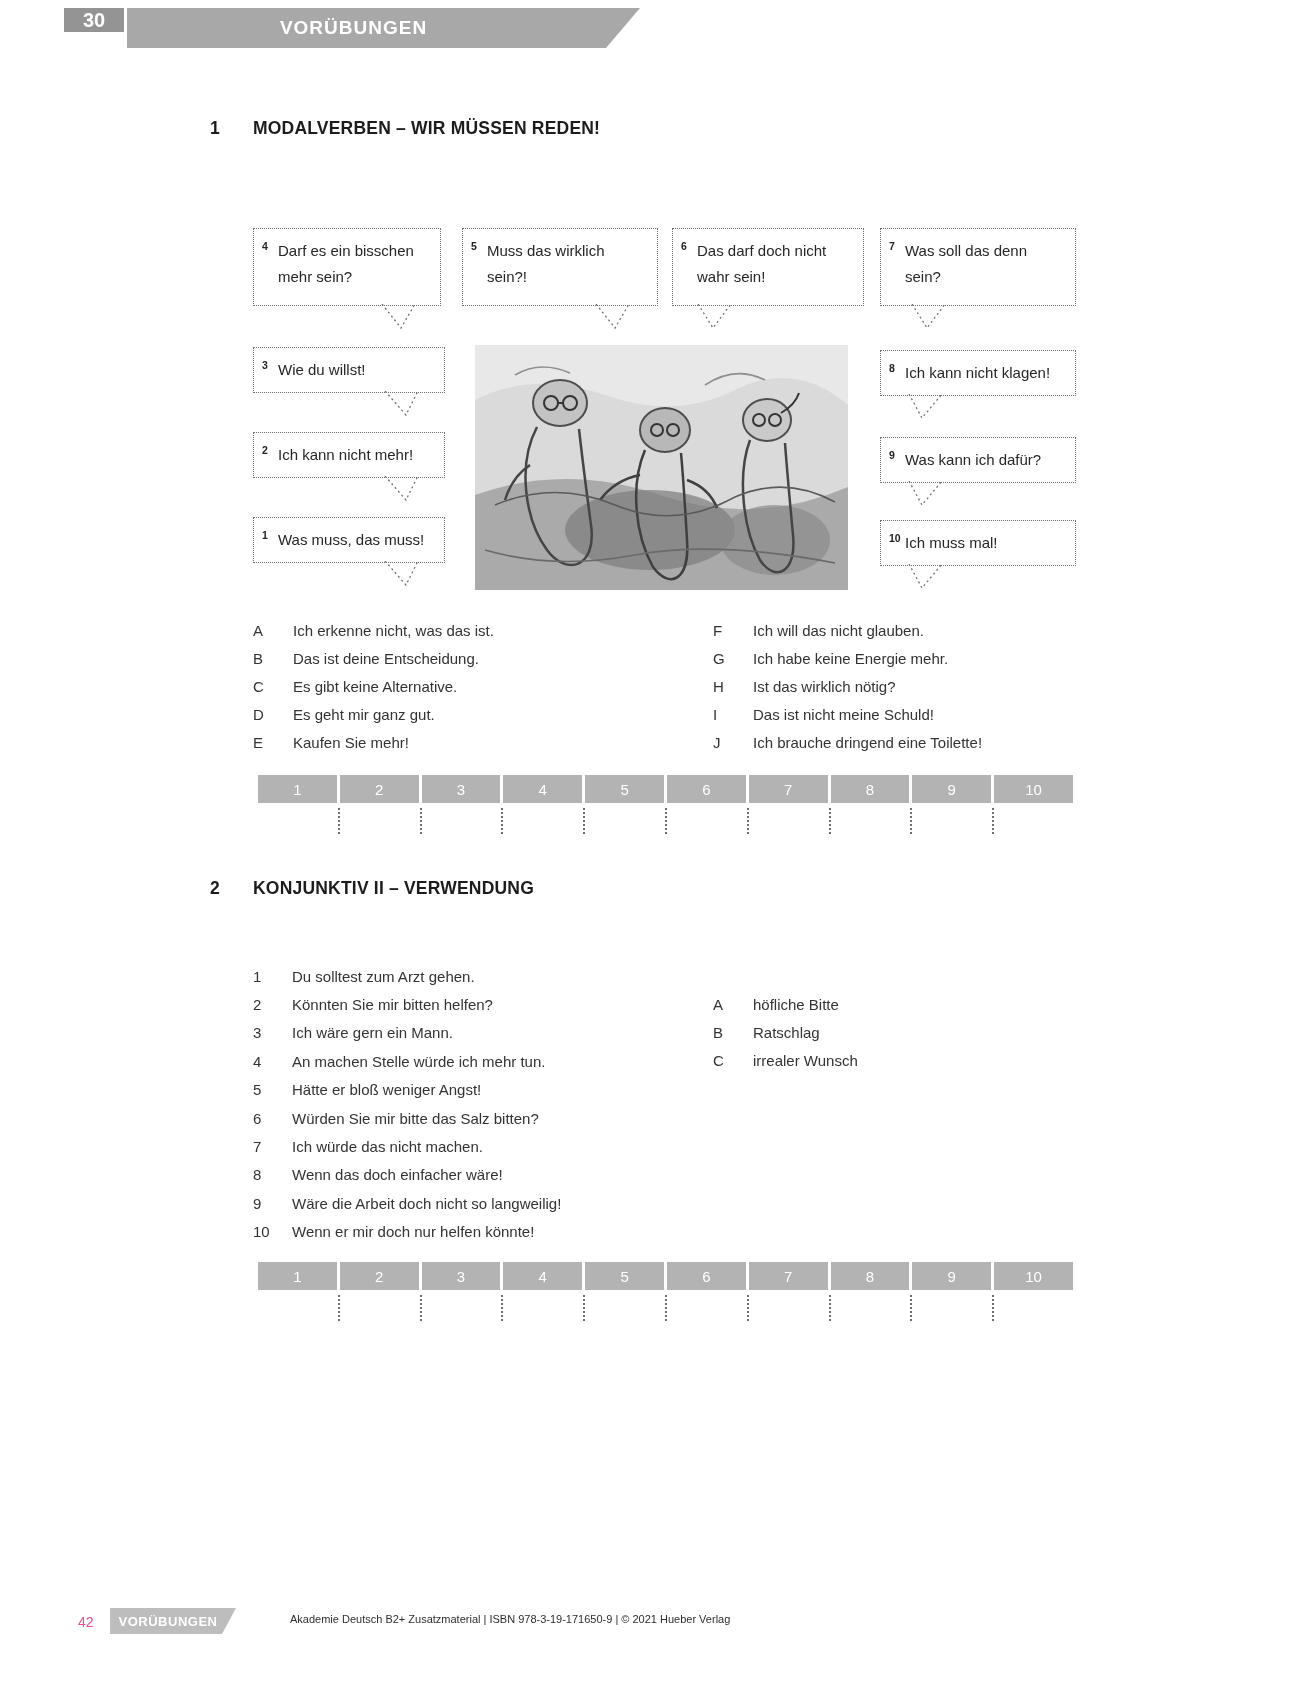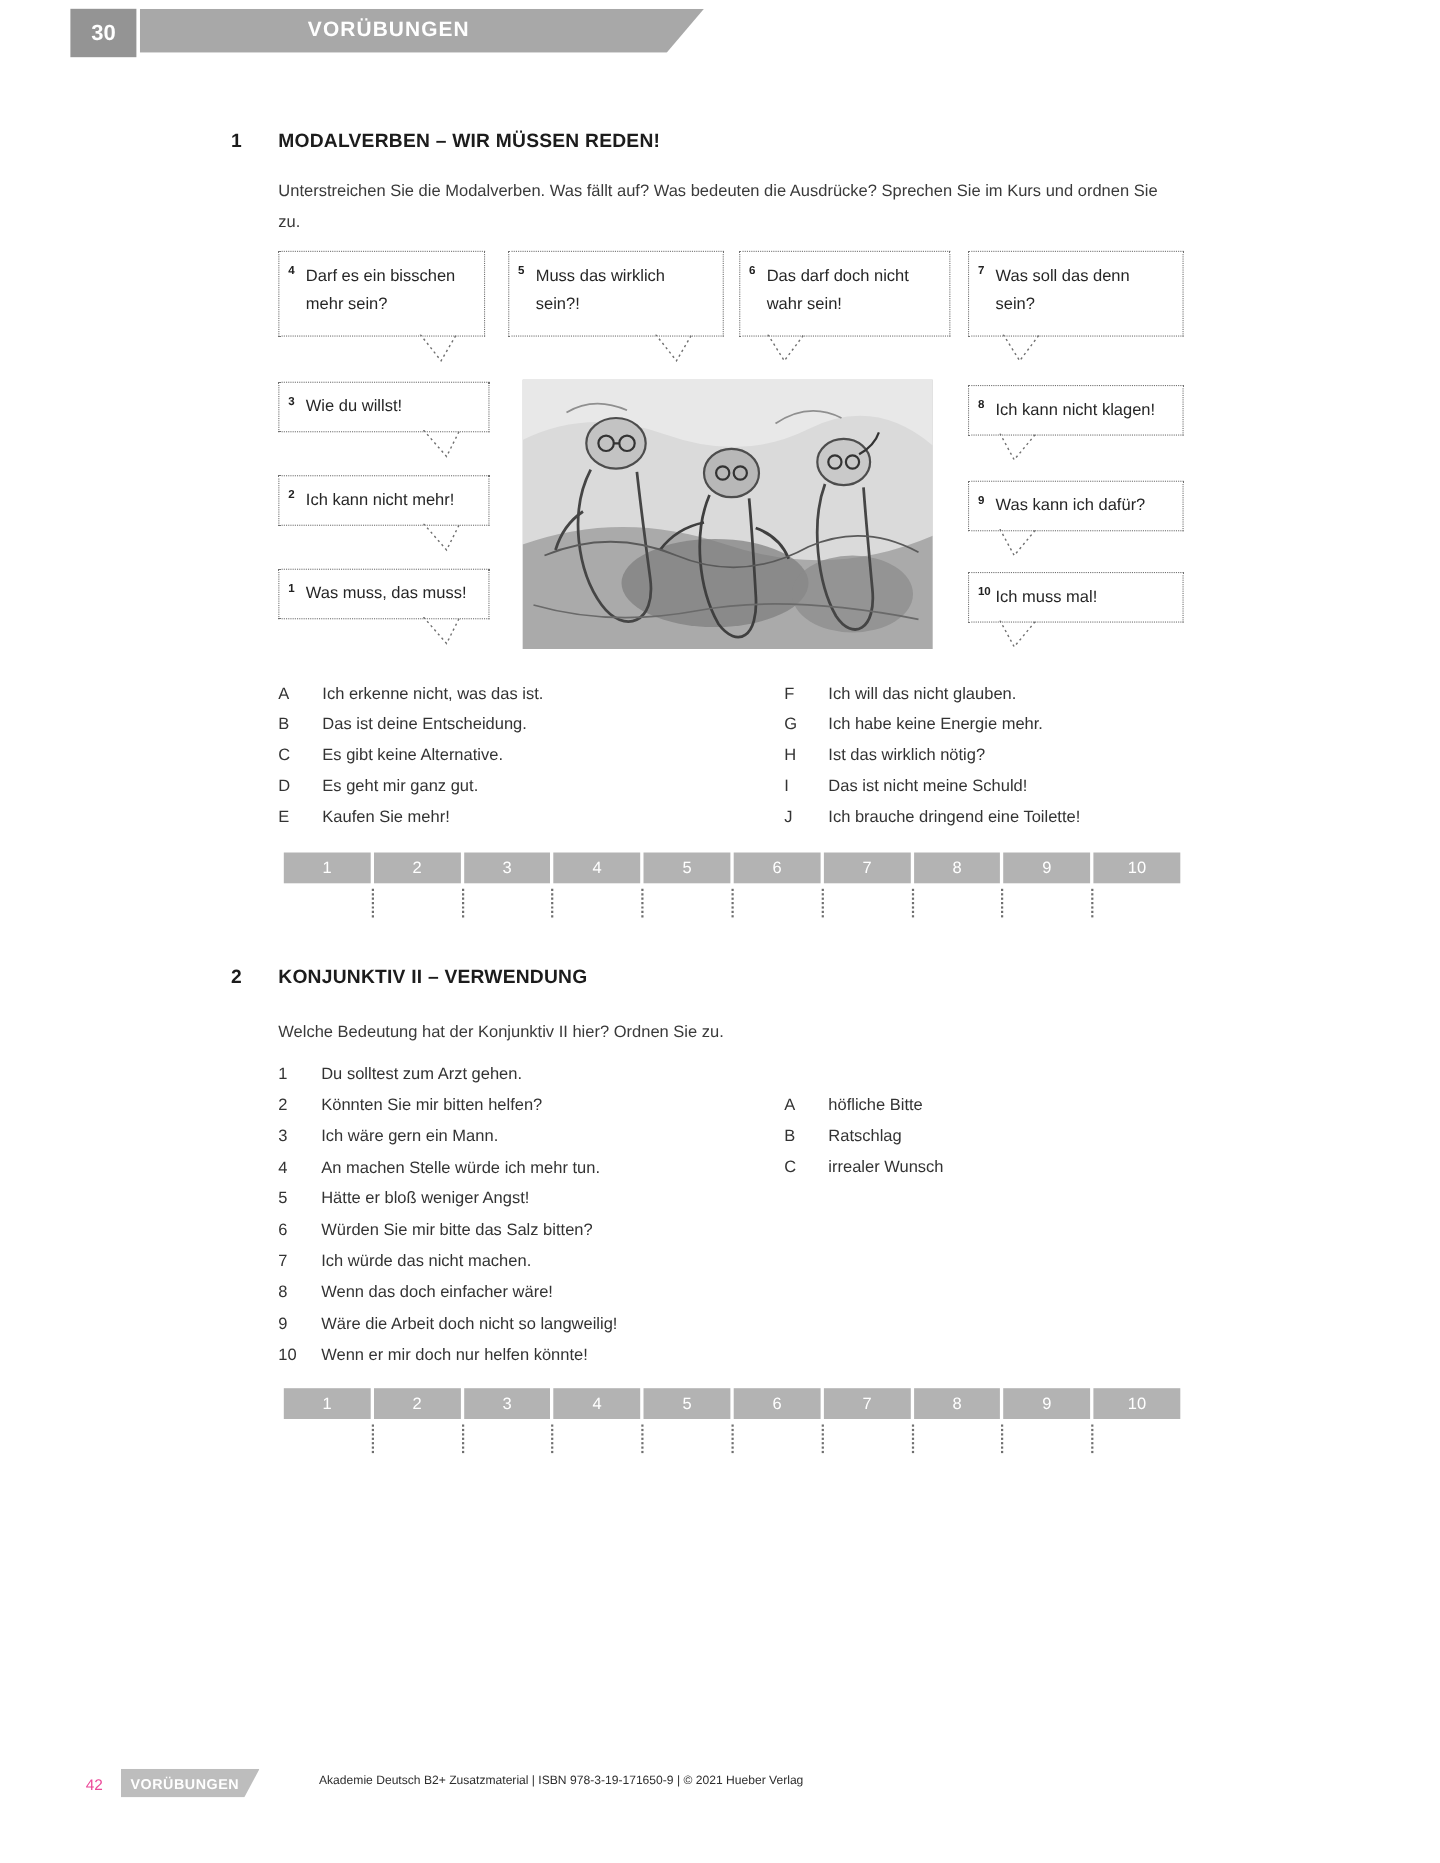--- a/index.html
+++ b/index.html
@@ -3,21 +3,21 @@
 <meta charset="utf-8">
 <style>
   * { margin:0; padding:0; box-sizing:border-box; }
   body { background:#ffffff; }
   .page {
     position:relative; width:1309px; height:1694px; background:#ffffff;
     font-family:"Liberation Sans", sans-serif; color:#333; overflow:hidden;
   }
   
   .pagenum-box {
-    position:absolute; left:64px; top:8px; width:60px; height:44px;
+    position:absolute; left:64px; top:8px; width:60px; height:24px;
     background:#949494; color:#fff; font-weight:bold; font-size:20px;
     display:flex; align-items:center; justify-content:center;
   }
   .banner {
     position:absolute; left:127px; top:8px; width:513px; height:40px;
     background:#a8a8a8; color:#fff; font-weight:bold; font-size:19px; letter-spacing:1px;
     display:flex; align-items:center; justify-content:center;
     clip-path:polygon(0 0, 100% 0, calc(100% - 34px) 100%, 0 100%);
     padding-right:60px;
   }
@@ -72,21 +72,20 @@
 </head>
 <body>
 
 <div class="page">
 
   <div class="pagenum-box">30</div>
   <div class="banner">VORÜBUNGEN</div>
 
   <div class="sec-num" style="left:210px; top:118px;">1</div>
   <div class="sec-title" style="left:253px; top:118px;">MODALVERBEN – WIR MÜSSEN REDEN!</div>
-  <div class="instructions" style="left:253px; top:160px; width:800px;">Unterstreichen Sie die Modalverben. Was fällt auf? Was bedeuten die Ausdrücke? Sprechen Sie im Kurs und ordnen Sie zu.</div>
 
   <div class="bubble" style="left:253px; top:228px; width:188px; height:78px;">
     <span class="bnum">4</span>
     <span>Darf es ein bisschen mehr sein?</span>
     <svg class="tail" style="left:125px;" width="40" height="26" viewBox="0 0 40 26">
         <path d="M3 0 L22 24 L36 0" fill="none" stroke="#707070" stroke-width="1.3" stroke-dasharray="2 3"></path>
       </svg>
   </div>
   <div class="bubble" style="left:462px; top:228px; width:196px; height:78px;">
     <span class="bnum">5</span>
@@ -255,21 +254,20 @@
       <div class="acell"></div>
       <div class="acell"></div>
       <div class="acell"></div>
       <div class="acell"></div>
       <div class="acell"></div>
     </div>
   </div>
 
   <div class="sec-num" style="left:210px; top:878px;">2</div>
   <div class="sec-title" style="left:253px; top:878px;">KONJUNKTIV II – VERWENDUNG</div>
-  <div class="instructions" style="left:253px; top:925px; width:800px;">Welche Bedeutung hat der Konjunktiv II hier? Ordnen Sie zu.</div>
 
   <div class="s2-list">
     <div class="s2-row">
         <span class="s2-num">1</span>
         <span>Du solltest zum Arzt gehen.</span>
       </div>
     <div class="s2-row">
         <span class="s2-num">2</span>
         <span>Könnten Sie mir bitten helfen?</span>
       </div>

